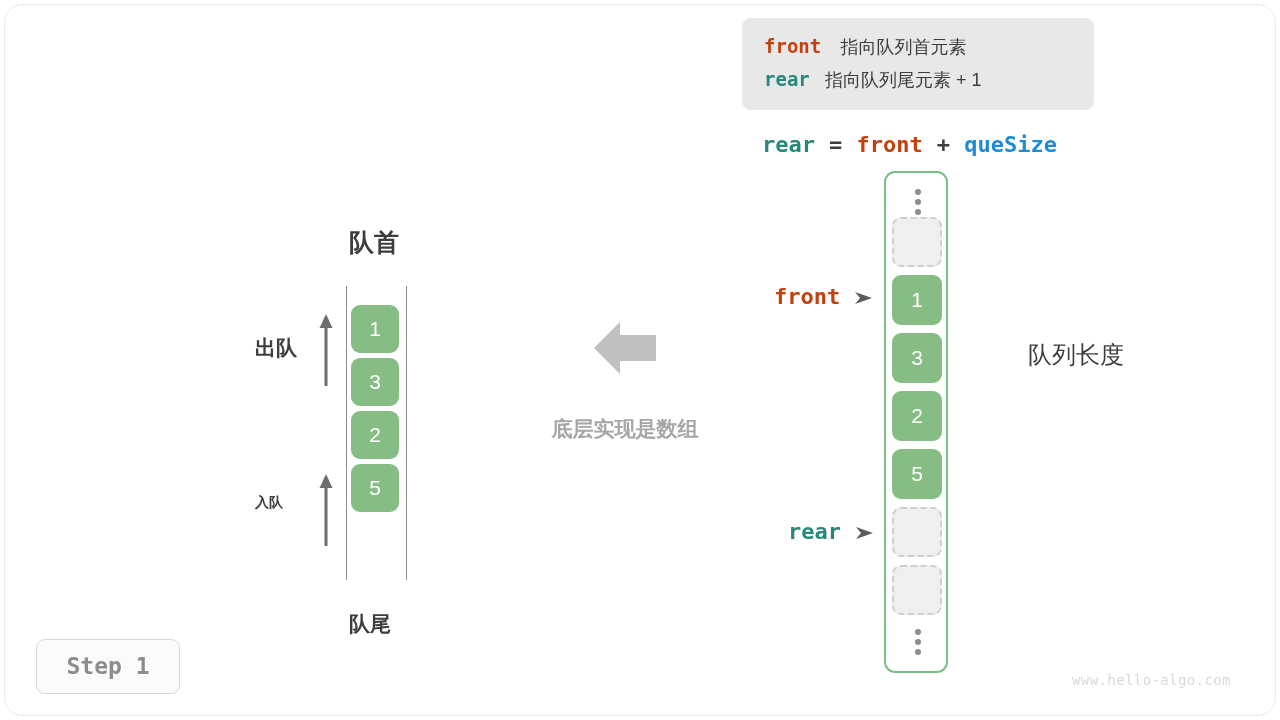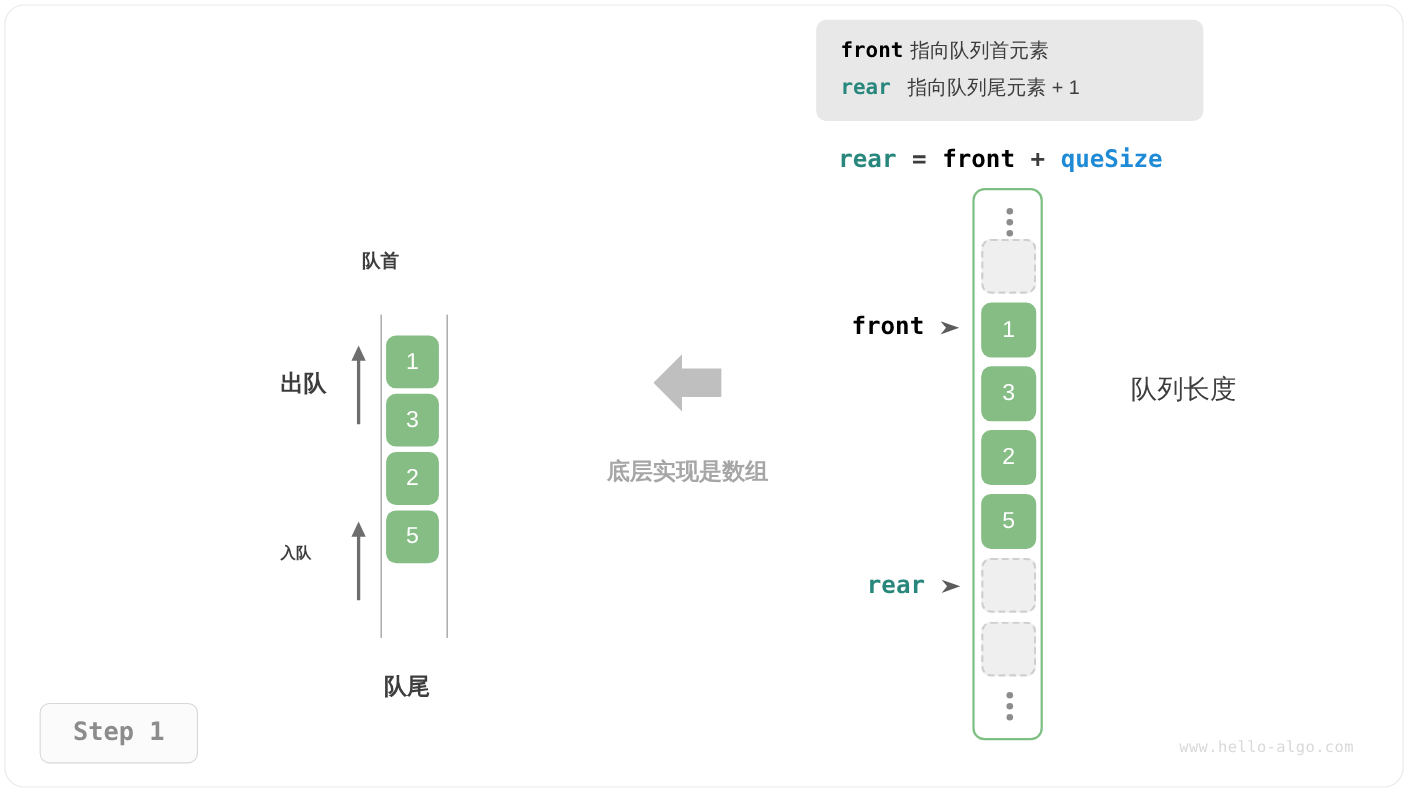--- a/index.html
+++ b/index.html
@@ -12,21 +12,21 @@
   #frame{position:absolute;left:4px;top:4px;width:1272px;height:712px;
          border:1px solid #e9e9e9;border-radius:18px;background:#fff;
          box-sizing:border-box;}
 
   .abs{position:absolute;}
 
   
   .mono{font-family:"DejaVu Sans Mono","Liberation Mono",monospace;font-weight:700;}
   .cjk{font-family:"Liberation Sans","DejaVu Sans",sans-serif;font-weight:700;}
 
-  .c-front{color:#000000;}
+  .c-front{color:#c2410c;}
   .c-rear{color:#27877c;}
   .c-que{color:#1f8ad6;}
   .c-dark{color:#3d3d3d;}
 
   
   #note{left:742px;top:18px;width:352px;height:92px;background:#e8e8e8;
         border-radius:9px;box-sizing:border-box;padding:12px 0 0 22px;}
   .note-line{height:33px;line-height:33px;white-space:nowrap;font-size:19px;}
   .note-line .mono{font-size:19px;}
   .note-line .cjk{font-size:18px;font-weight:500;color:#3d3d3d;}
@@ -36,21 +36,21 @@
   .op{color:#3d3d3d;font-family:"DejaVu Sans Mono","Liberation Mono",monospace;font-weight:700;}
 
   
   #tube-left{left:346px;top:286px;width:1px;height:294px;background:#8c8c8c;}
   #tube-right{left:406px;top:286px;width:1px;height:294px;background:#8c8c8c;}
 
   .qcell{width:48px;height:48px;border-radius:9px;background:#85bd85;
          color:#ffffff;font-size:21px;line-height:48px;text-align:center;
          font-family:"Liberation Sans","DejaVu Sans",sans-serif;font-weight:400;}
 
-  #label-head{left:329px;top:226px;font-size:17px;}
+  #label-head{left:349px;top:226px;font-size:25px;}
   #label-tail{left:349px;top:610px;font-size:21px;}
   #lbl-dequeue{left:255px;top:334px;font-size:21px;}
   #lbl-enqueue{left:255px;top:494px;font-size:14px;}
 
   
   #center-arrow{left:594px;top:320px;}
   #center-text{left:528px;top:412px;text-align:center;width:194px;
                font-size:21px;color:#a6a6a6;line-height:33px;}
 
   
@@ -87,21 +87,21 @@
 </style>
 </head>
 <body>
 
 <div id="stage">
   <div id="frame" class="abs"></div>
 
   <div id="note" class="abs">
     <div class="note-line">
       <span class="mono c-front">front</span>
-      <span class="cjk" style="margin-left:1px;">指向队列首元素</span>
+      <span class="cjk" style="margin-left:14px;">指向队列首元素</span>
     </div>
     <div class="note-line">
       <span class="mono c-rear">rear</span>
       <span class="cjk" style="margin-left:10px;">指向队列尾元素 + 1</span>
     </div>
   </div>
 
   <div id="formula" class="abs">
     <span class="mono c-rear">rear</span>
     <span class="op" style="margin:0 8px;">=</span>

